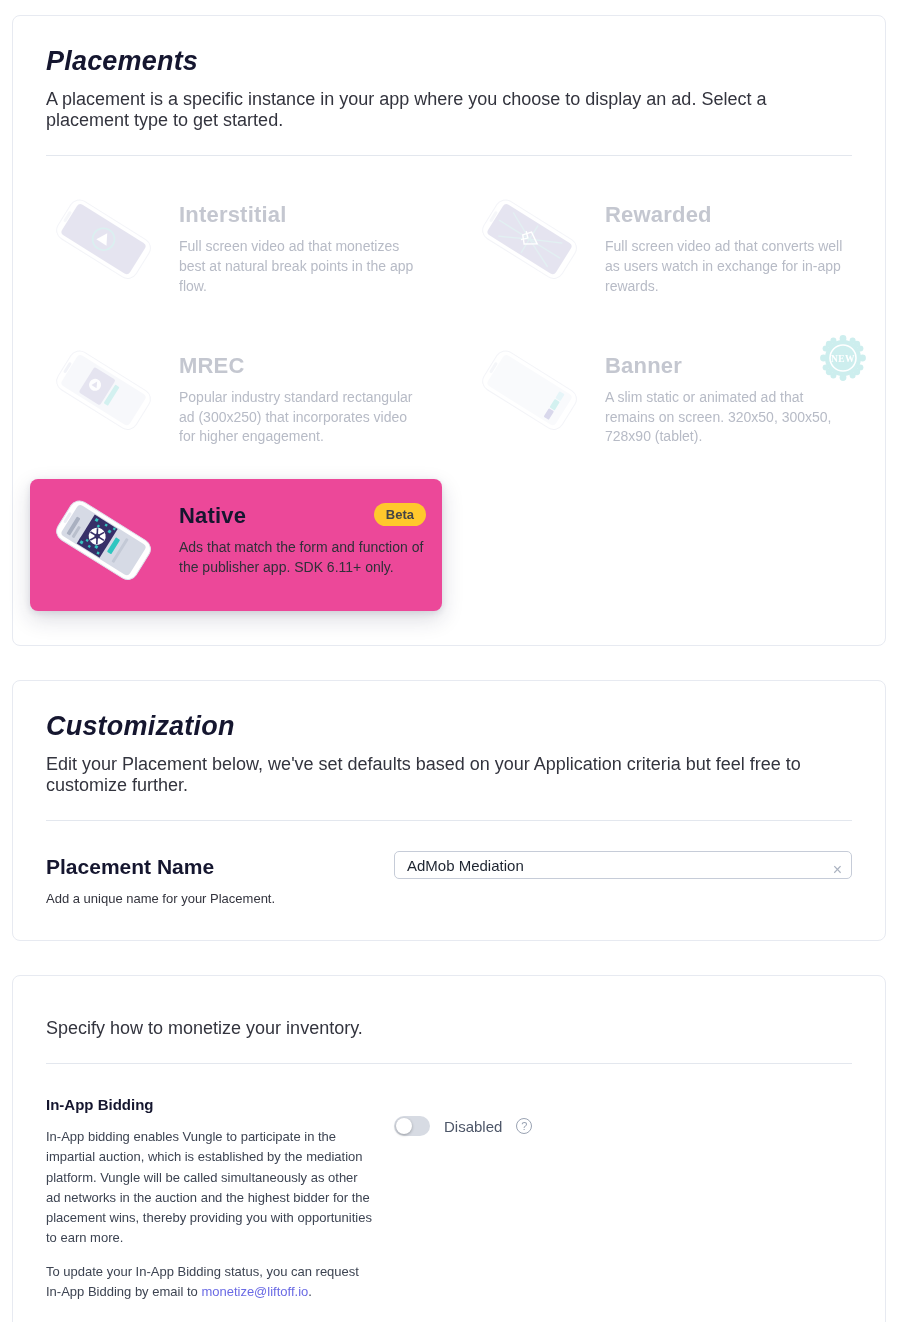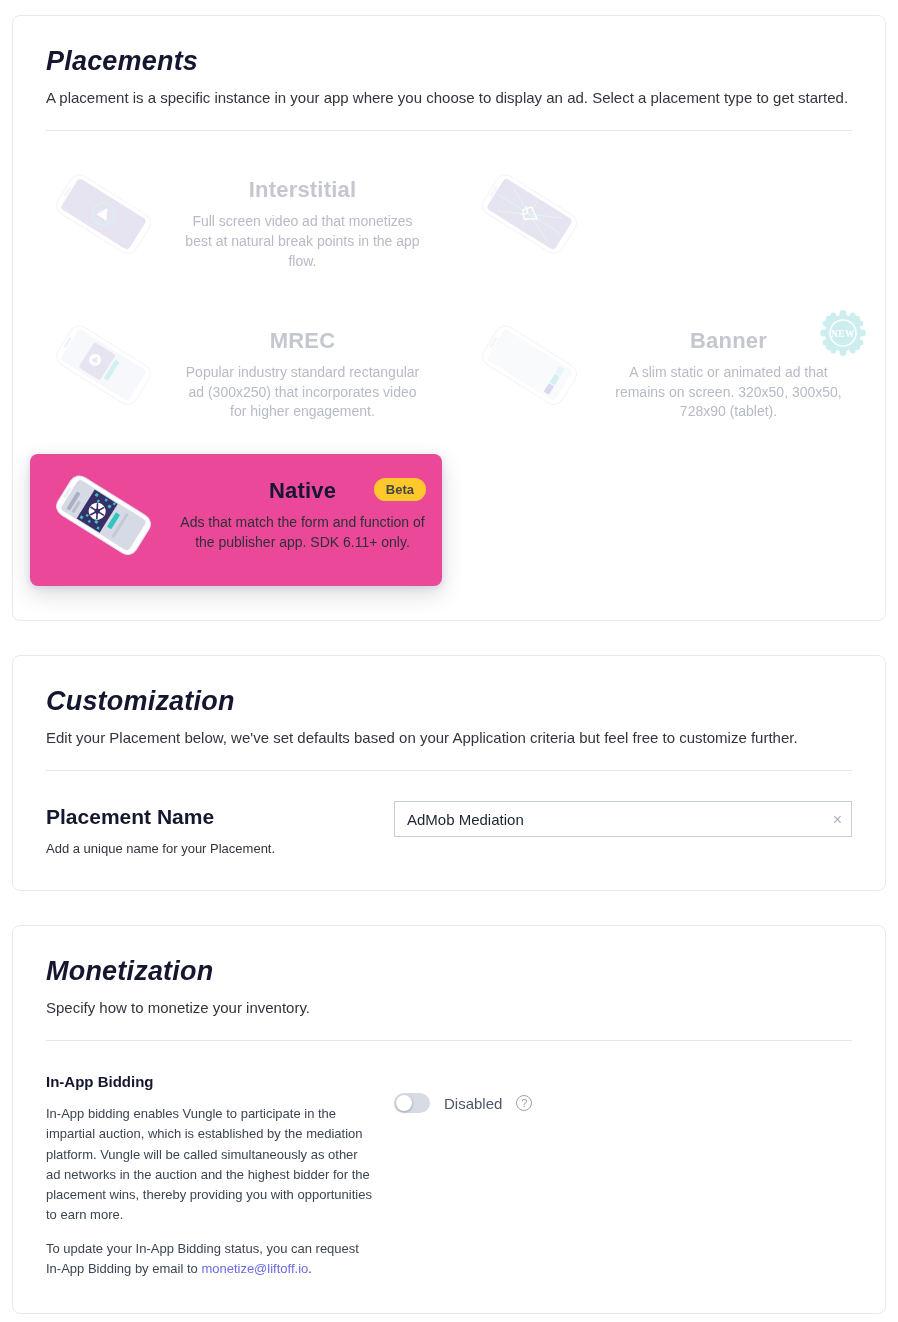--- a/index.html
+++ b/index.html
@@ -13,30 +13,30 @@
     margin:0 12px 34px;
     background:#fff;
     border:1px solid #e7eaf1;
     border-radius:8px;
     padding:30px 33px 34px;
   }
   .card:first-of-type { margin-top:15px; }
   h1 {
     margin:0; font-size:27px; font-weight:800; color:#15162f; letter-spacing:.2px;font-style:italic;
   }
-  .card-desc { margin:12px 0 0; font-size:15px; color:#33343e; }
+  .card-desc { margin:12px 0 0; font-size:18px; color:#33343e; }
   .divider { border:none; border-top:1px solid #e3e7ee; margin:24px 0 0; }
 
   
   .options {
     display:grid; grid-template-columns:1fr 1fr;
     column-gap:14px; row-gap:18px;
     margin:22px -16px 0;
   }
-  .opt { display:flex; gap:18px; padding:14px 16px; border-radius:8px; position:relative; cursor:pointer;text-align:center; }
+  .opt { display:flex; gap:18px; padding:14px 16px; border-radius:8px; position:relative; cursor:pointer; }
   .opt .icon-wrap { width:115px; flex:0 0 115px; }
   .opt .txt { padding-top:10px; }
   .opt h3 { margin:0 0 9px; font-size:22px; font-weight:800; letter-spacing:.2px; }
   .opt p { margin:0; font-size:14px; line-height:1.42; max-width:262px; }
   .opt.faded h3 { color:#c4c7d0; }
   .opt.faded p  { color:#b7bbc6; }
   .opt.faded svg.phone { opacity:.45; }
   .opt.selected {
     background:#ec4899;
     box-shadow:0 2px 6px rgba(30,34,70,.10), 0 8px 22px rgba(30,34,70,.16);
@@ -51,22 +51,22 @@
   }
   .seal-new { position:absolute; top:6px; right:2px; }
 
   
   .field-row { display:flex; margin-top:30px; align-items:flex-start; }
   .field-left { width:348px; flex:0 0 348px; padding-right:24px; }
   .field-label { font-size:21px; font-weight:700; color:#15162f; margin:4px 0 0; }
   .field-help { font-size:13px; color:#33343e; margin:12px 0 0; }
   .input-wrap { position:relative; flex:1; max-width:462px; }
   .text-input {
-    width:100%; height:36px;
-    border:1px solid #c6ccd8; border-radius:0;
+    width:100%; height:28px;
+    border:1px solid #c6ccd8; border-radius:5px;
     padding:8px 34px 8px 12px;
     font-family:"Liberation Sans", sans-serif;
     font-size:15px; color:#1d2430; outline:none;
   }
   .clear-x {
     position:absolute; right:10px; top:9px;
     color:#aab2c0; font-size:16px; line-height:20px; cursor:pointer;
     user-select:none;
   }
 
@@ -137,20 +137,24 @@
                 <line x1="58" y1="48" x2="72" y2="78"></line>
               <line x1="58" y1="48" x2="58" y2="12"></line>
                 <line x1="58" y1="48" x2="58" y2="84"></line>
             </g>
             <g fill="none" stroke="#ffffff" stroke-width="1.4">
               <polygon points="58,40 65,46 58,57 51,46"></polygon>
               <polyline points="53,41 58,46 63,41"></polyline>
             </g>
           </g>
         </svg>
+      </div>
+      <div class="txt">
+        <h3>Rewarded</h3>
+        <p>Full screen video ad that converts well as users watch in exchange for in-app rewards.</p>
       </div>
     </div>
 
     <div class="opt faded">
       <div class="icon-wrap">
         <svg class="phone" width="115" height="100" viewBox="0 0 115 100">
           <g transform="rotate(-58 57 48)">
             <rect x="36" y="2" width="44" height="92" rx="10" fill="#ffffff" stroke="#e4e6ef"></rect>
             <rect x="40" y="8" width="36" height="80" rx="4" fill="#eef0f7"></rect>
             <rect x="52" y="4" width="12" height="3" rx="1.5" fill="#e3e6f0"></rect>
@@ -270,21 +274,20 @@
       <div class="field-help">Add a unique name for your Placement.</div>
     </div>
     <div class="input-wrap">
       <input class="text-input" type="text" value="AdMob Mediation" style="">
       <span class="clear-x">×</span>
     </div>
   </div>
 </section>
 
 <section class="card">
-  <h1>Monetization</h1>
   <p class="card-desc">Specify how to monetize your inventory.</p>
   <hr class="divider">
 
   <div class="mon-row">
     <div class="mon-left">
       <div class="mon-title">In-App Bidding</div>
       <p class="mon-para">In-App bidding enables Vungle to participate in the impartial auction, which is established by the mediation platform. Vungle will be called simultaneously as other ad networks in the auction and the highest bidder for the placement wins, thereby providing you with opportunities to earn more.</p>
       <p class="mon-para"><span>To update your In-App Bidding status, you can request In-App Bidding by email to </span><a class="mon-link">monetize@liftoff.io</a><span>.</span></p>
     </div>
     <div class="toggle-row">

